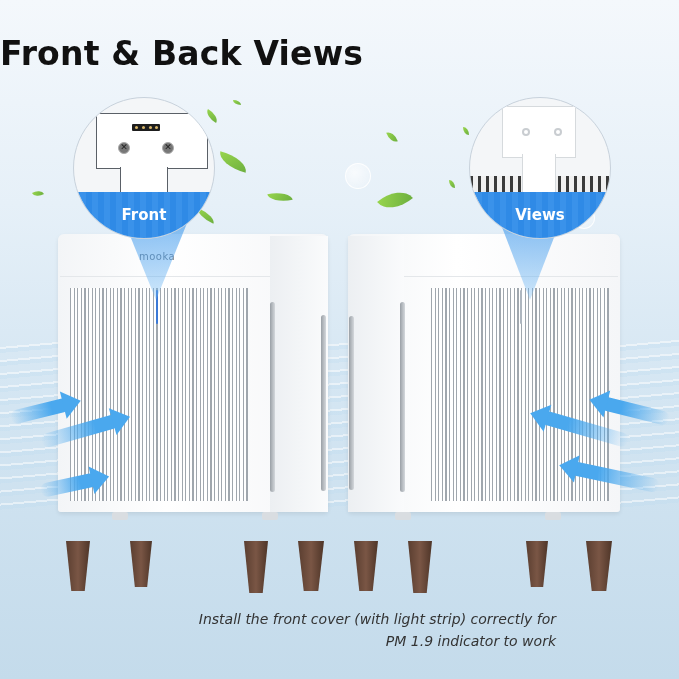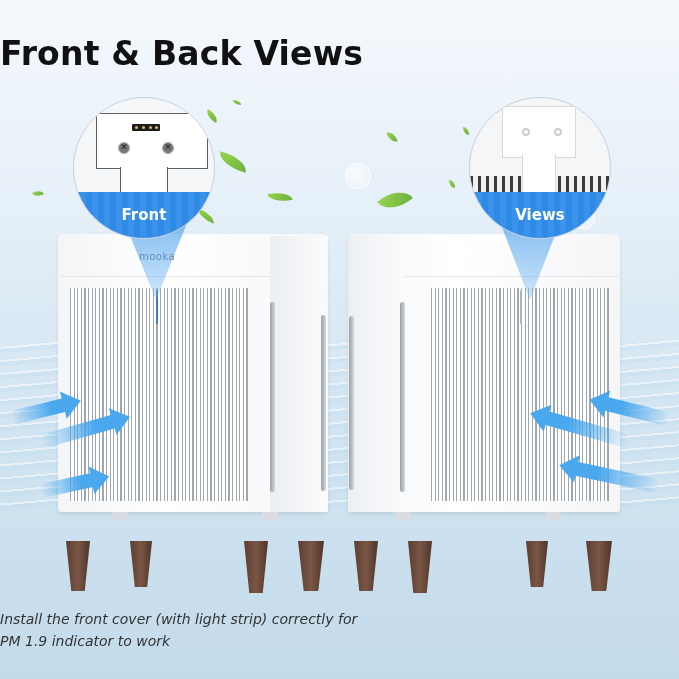--- a/index.html
+++ b/index.html
@@ -10,21 +10,21 @@
     background: linear-gradient(180deg, #f4f8fc 0%, #e6f0f8 30%, #d3e5f2 60%, #c4dbeb 100%);
   }
 
   .title {
     position: absolute; left: 0; top: 34px; width: 679px;
     font-family: "DejaVu Sans", sans-serif;
     font-weight: bold; font-size: 33px; color: #111; letter-spacing: 0.2px;
   }
   .caption {
     position: absolute; left: 0; top: 608px; width: 556px;
-    text-align: left; font-family: "DejaVu Sans", sans-serif;
+    text-align: right; font-family: "DejaVu Sans", sans-serif;
     font-style: italic; font-size: 14px; line-height: 22px; color: #333;
   }
 
   
   .wind {
     position: absolute; left: 0; top: 340px; width: 679px; height: 170px;
     background:
       repeating-linear-gradient(175deg, rgba(255,255,255,0) 0 7px, rgba(255,255,255,0.55) 7px 9px, rgba(190,220,240,0.35) 9px 13px);
     opacity: 0.9;
   }

